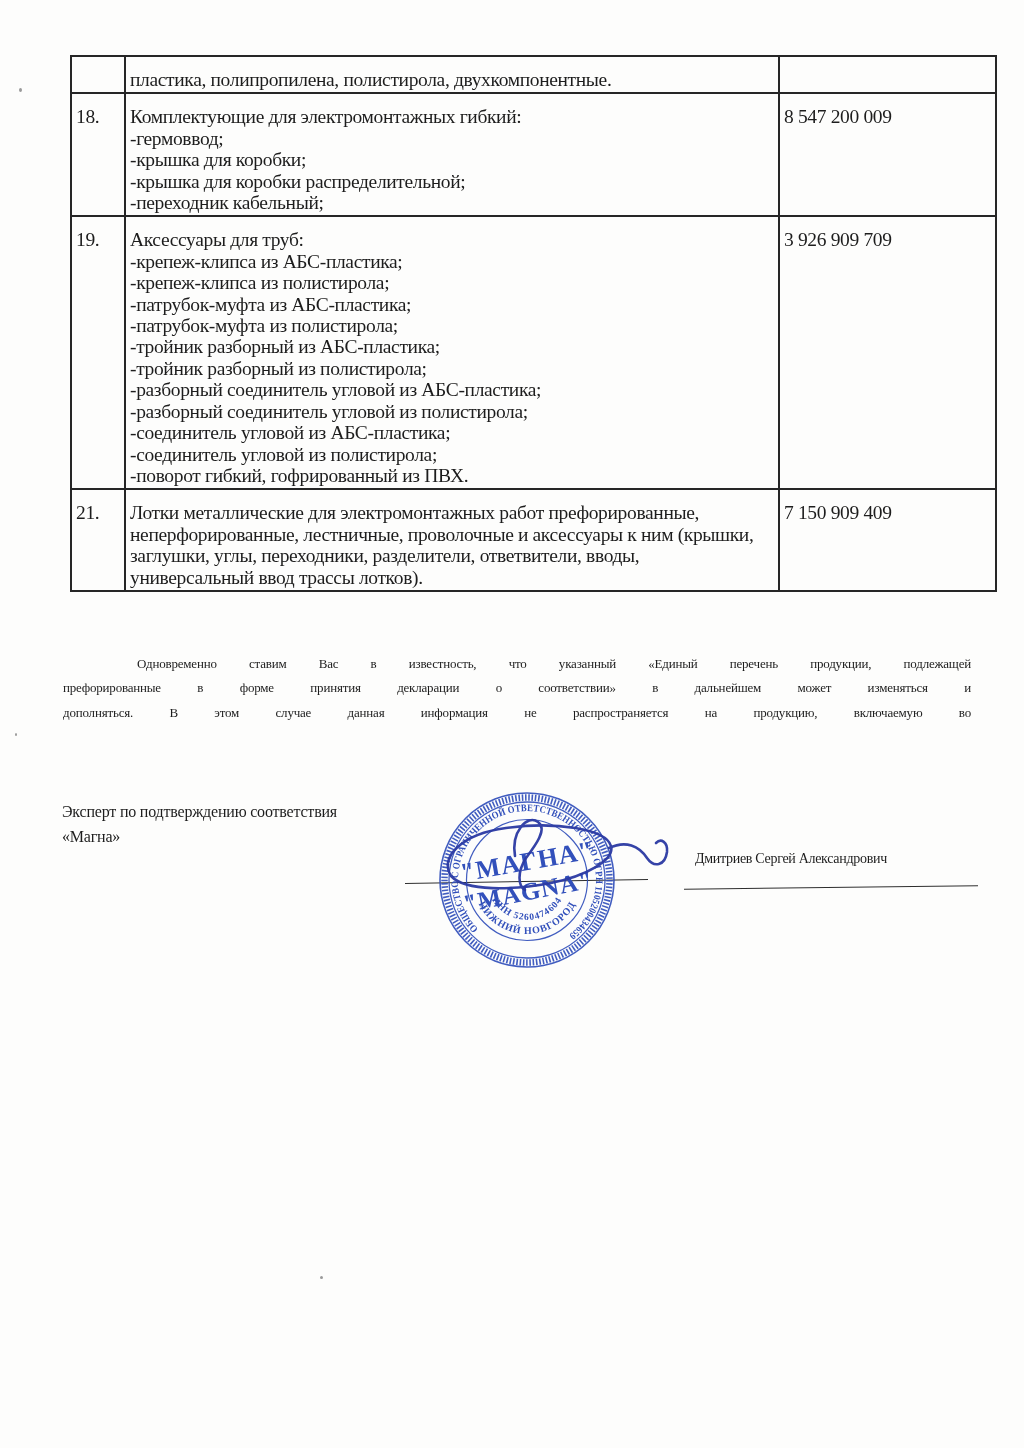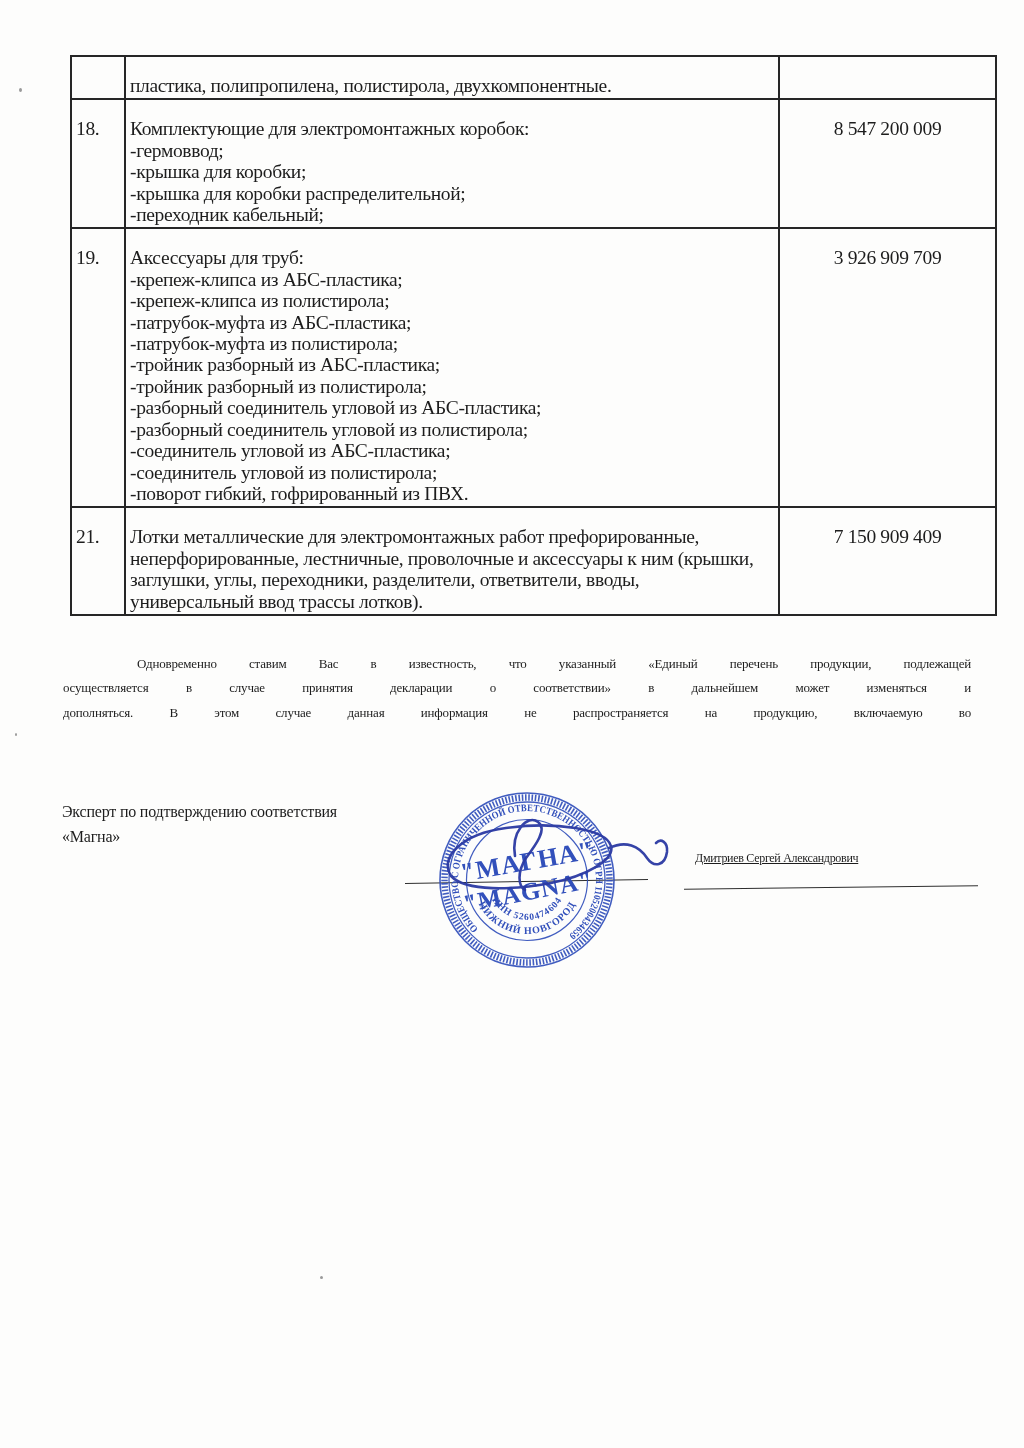--- a/index.html
+++ b/index.html
@@ -19,27 +19,26 @@
     border-collapse: collapse;
     width: 915px;
     table-layout: fixed;
   }
   table.doc-table td {
     border: 2px solid #262626;
     vertical-align: top;
     font-size: 19.5px;
     line-height: 21.4px;
     letter-spacing: -0.35px;
-    padding: 18px 4px 2px 4px;
+    padding: 12px 4px 2px 4px;
   }
   td.col-num   { width: 44px;  padding-left: 3px; }
   td.col-desc  { width: 644px; white-space: pre-line; }
   td.col-code  {
     width: 207px;
-    text-align: center;
     vertical-align: middle;
     letter-spacing: 0;
     white-space: nowrap;
     margin-left: 37px;
   }
   tr.cont-row td { height: 21px; }
 
   
   .body-par {
     position: absolute;
@@ -59,24 +58,23 @@
     left: 62px;
     top: 799px;
     font-size: 16px;
     line-height: 25px;
     letter-spacing: -0.2px;
   }
   .signer-name {
     position: absolute;
     left: 695px;
     top: 851px;
-    font-size: 12px;
+    font-size: 14px;
     letter-spacing: -0.3px;
     white-space: nowrap;
-    text-decoration: underline;
   }
   .sig-line { position: absolute; height: 0; border-top: 1.6px solid #2e2e2e; z-index: 1; }
   .sig-line.left  { left: 405px; top: 881px; width: 243px; transform: rotate(-1.0deg); }
   .sig-line.right { left: 684px; top: 887px; width: 294px; transform: rotate(-0.7deg); }
 
   .stamp-svg { position: absolute; left: 437px; top: 790px; z-index: 2; }
   .handsig-svg { position: absolute; left: 410px; top: 795px; z-index: 3; }
 
   .stamp-text {
     font-family: "Liberation Serif", serif;
@@ -101,21 +99,21 @@
   <div class="table-wrap">
     <table class="doc-table">
       <tbody>
           <tr class="cont-row">
         <td class="col-num"></td>
         <td class="col-desc">пластика, полипропилена, полистирола, двухкомпонентные.</td>
         <td class="col-code"></td>
       </tr>
       <tr>
         <td class="col-num">18.</td>
-        <td class="col-desc">Комплектующие для электромонтажных коробок:
+        <td class="col-desc">Комплектующие для электромонтажных гибкий:
 -гермоввод;
 -крышка для коробки;
 -крышка для коробки распределительной;
 -переходник кабельный;</td>
         <td class="col-code">8 547 200 009</td>
       </tr>
       <tr>
         <td class="col-num">19.</td>
         <td class="col-desc">Аксессуары для труб:
 -крепеж-клипса из АБС-пластика;
@@ -138,21 +136,21 @@
 заглушки, углы, переходники, разделители, ответвители, вводы,
 универсальный ввод трассы лотков).</td>
         <td class="col-code">7 150 909 409</td>
       </tr>
     </tbody>
       </table>
   </div>
 
   <div class="body-par">
     <div class="jl indent">Одновременно ставим Вас в известность, что указанный «Единый перечень продукции, подлежащей</div>
-    <div class="jl">осуществляется в случае принятия декларации о соответствии» в дальнейшем может изменяться и</div>
+    <div class="jl">префорированные в форме принятия декларации о соответствии» в дальнейшем может изменяться и</div>
     <div class="jl">дополняться. В этом случае данная информация не распространяется на продукцию, включаемую во</div>
   </div>
 
   <div class="expert-block">
     <div>Эксперт по подтверждению соответствия</div>
     <div>«Магна»</div>
   </div>
 
   <div class="sig-line left"></div>
   <div class="sig-line right"></div>

